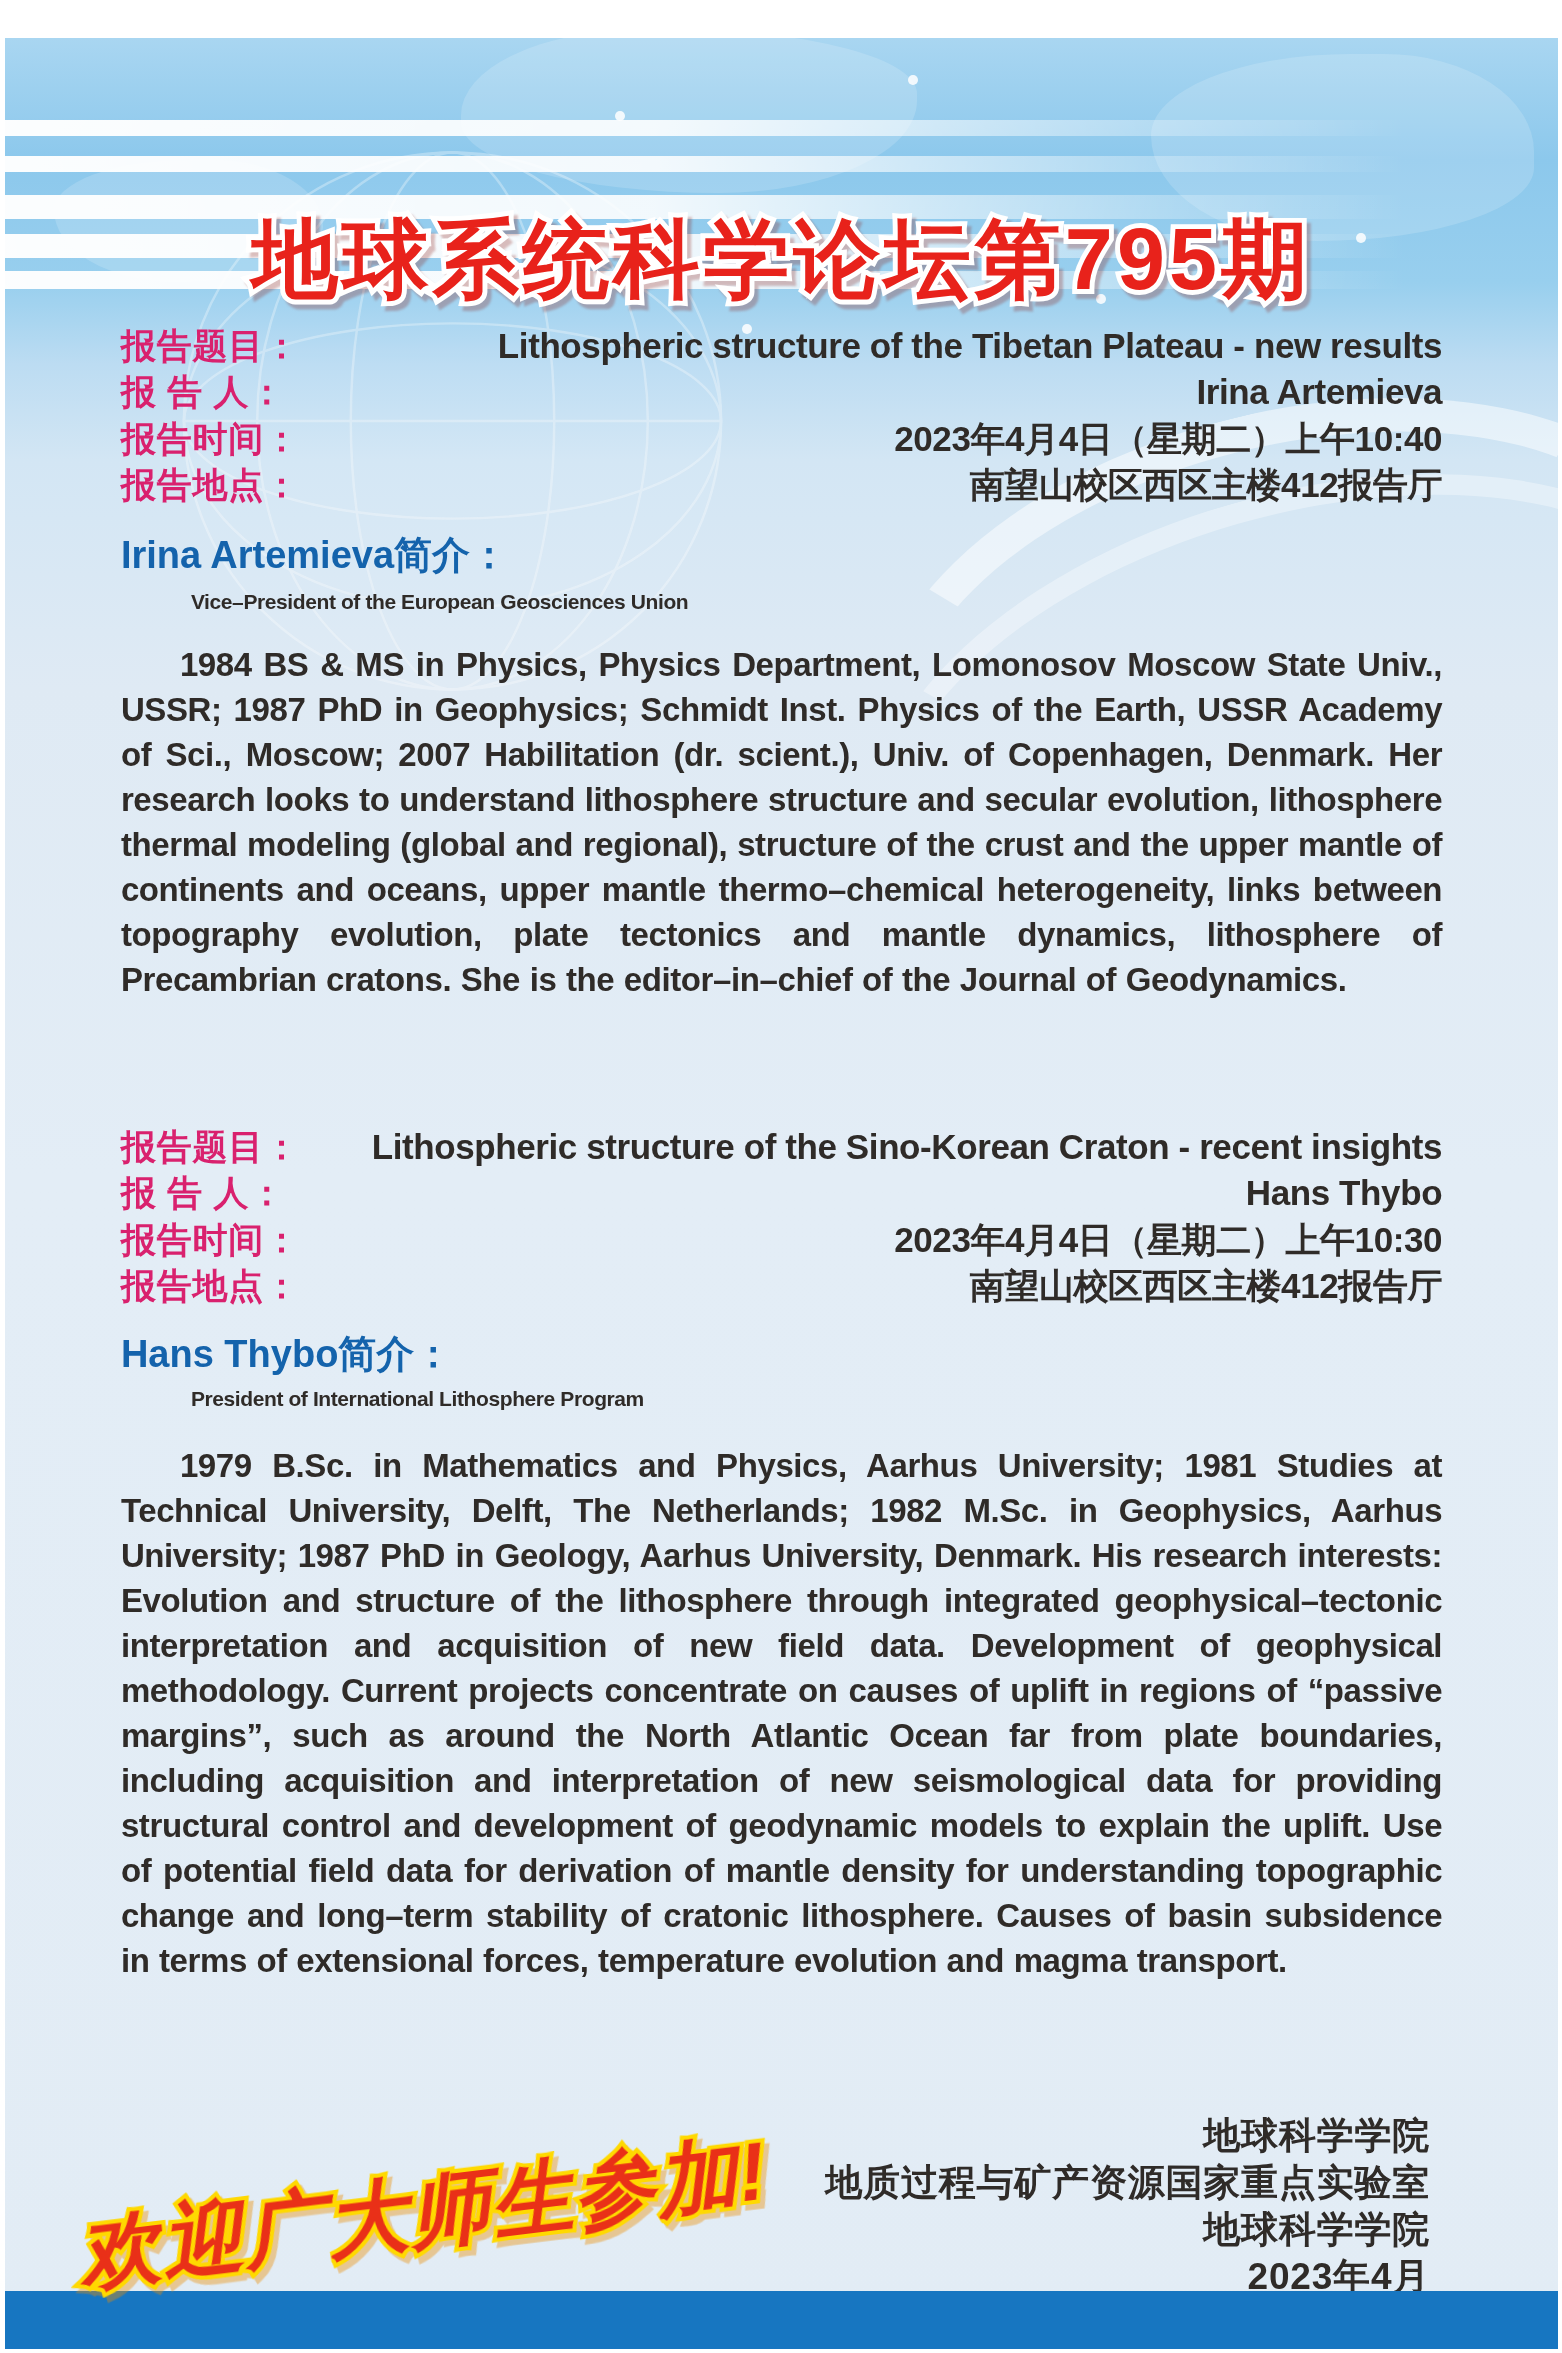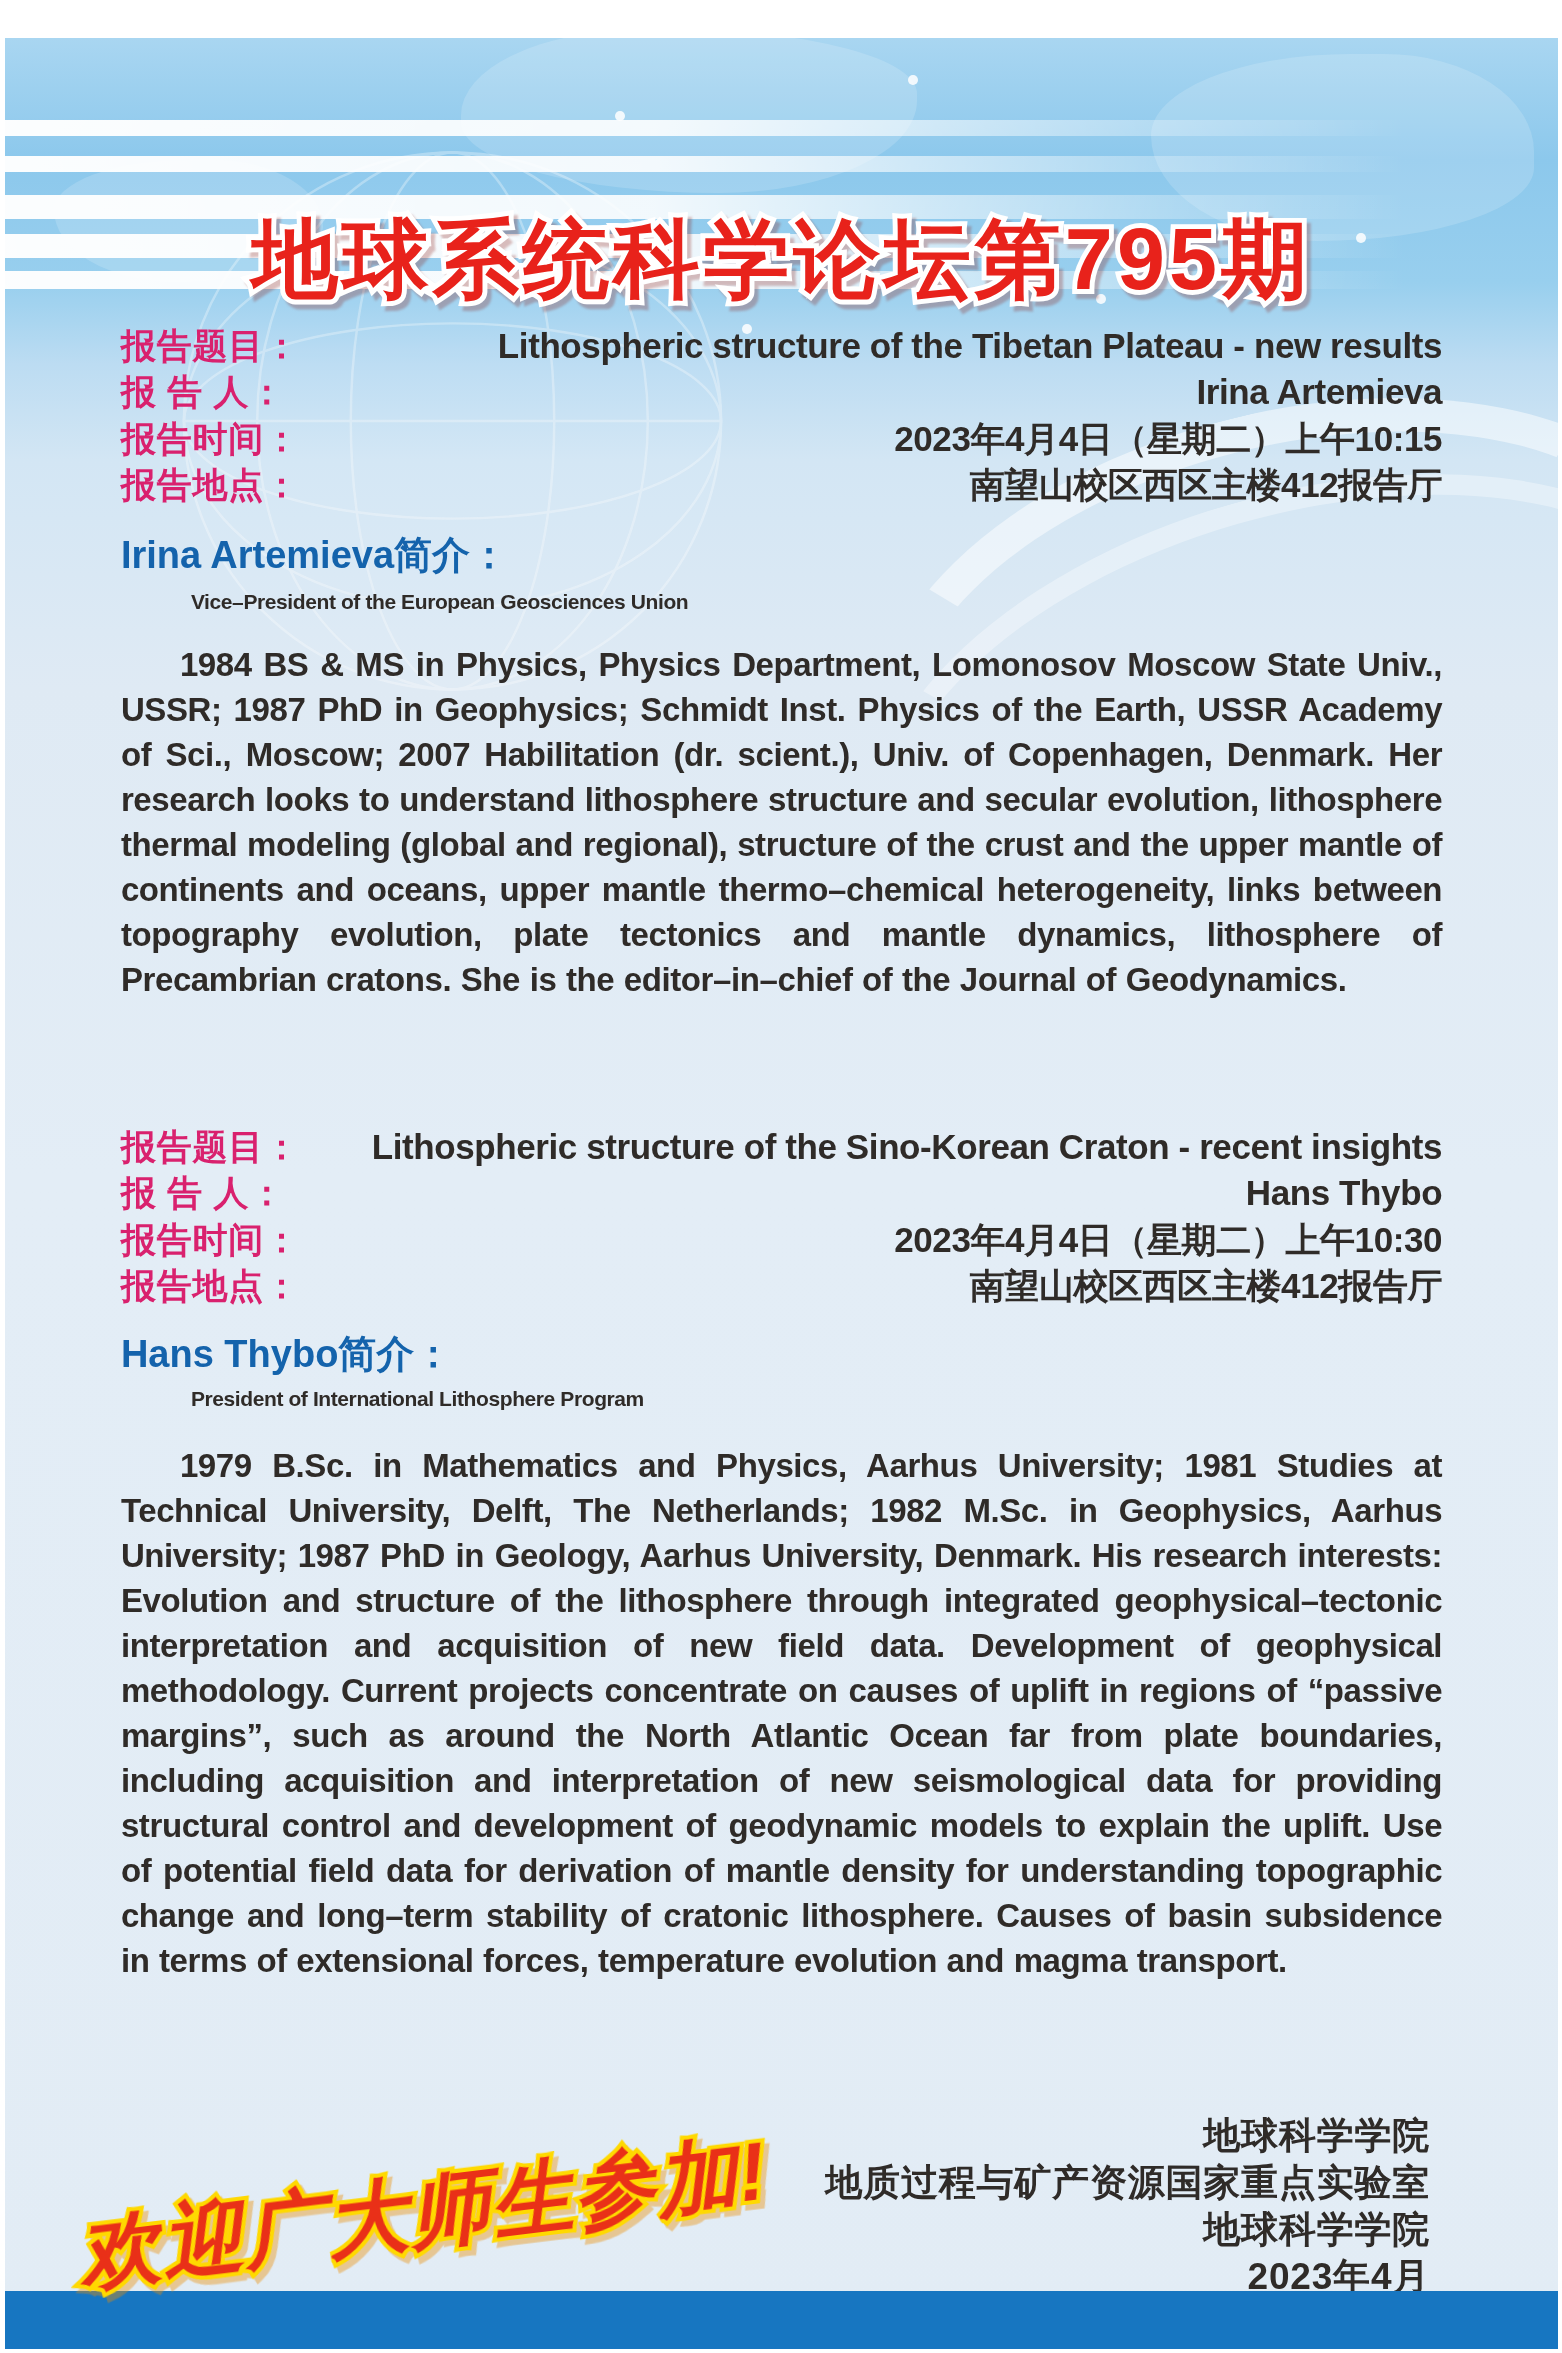--- a/index.html
+++ b/index.html
@@ -127,21 +127,21 @@
       <div class="info-row">
         <span class="info-label">报告题目：</span>
         <span class="info-value">Lithospheric structure of the Tibetan Plateau - new results</span>
       </div>
       <div class="info-row">
         <span class="info-label">报 告 人：</span>
         <span class="info-value">Irina Artemieva</span>
       </div>
       <div class="info-row">
         <span class="info-label">报告时间：</span>
-        <span class="info-value">2023年4月4日（星期二）上午10:15</span>
+        <span class="info-value">2023年4月4日（星期二）上午10:40</span>
       </div>
       <div class="info-row">
         <span class="info-label">报告地点：</span>
         <span class="info-value">南望山校区西区主楼412报告厅</span>
       </div>
     </div>
 
     <div class="abs bio1-h bio-heading">Irina Artemieva简介：</div>
     <div class="abs bio1-p bio-position">Vice–President of the European Geosciences Union</div>
     <div class="abs bio1-t bio-text">1984 BS &amp; MS in Physics, Physics Department, Lomonosov Moscow State Univ., USSR; 1987 PhD in Geophysics; Schmidt Inst. Physics of the Earth, USSR Academy of Sci., Moscow; 2007 Habilitation (dr. scient.), Univ. of Copenhagen, Denmark. Her research looks to understand lithosphere structure and secular evolution, lithosphere thermal modeling (global and regional), structure of the crust and the upper mantle of continents and oceans, upper mantle thermo–chemical heterogeneity, links between topography evolution, plate tectonics and mantle dynamics, lithosphere of Precambrian cratons. She is the editor–in–chief of the Journal of Geodynamics.</div>

